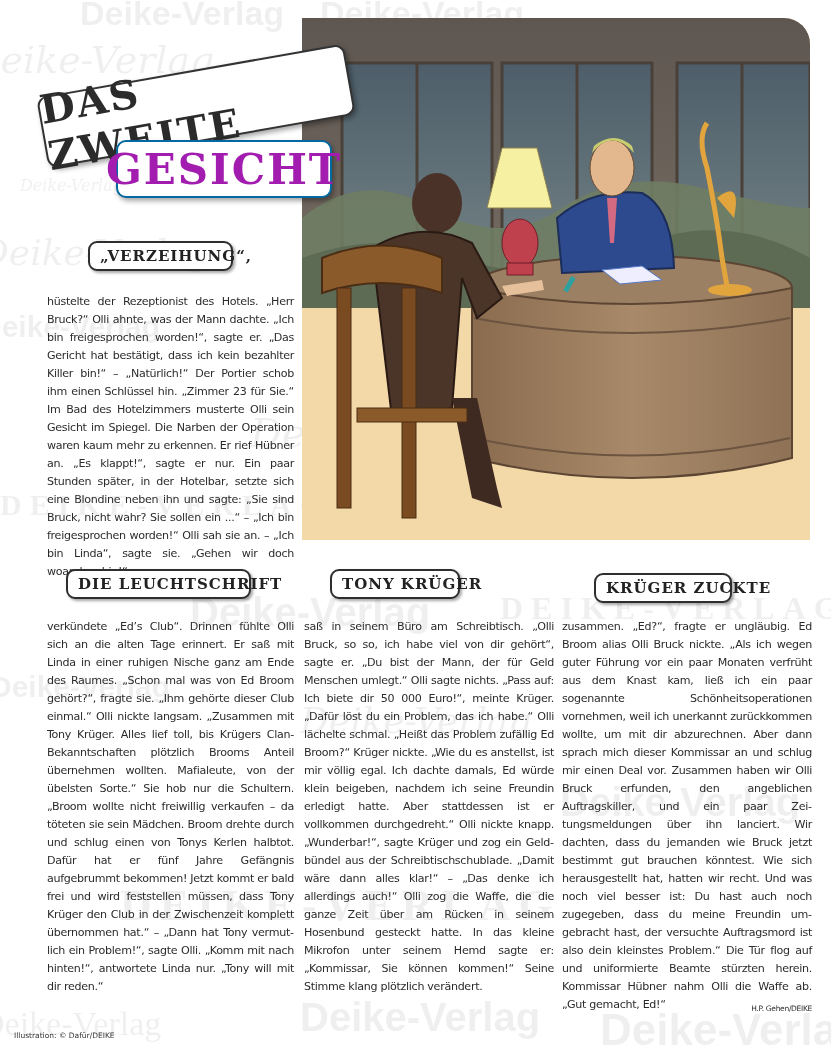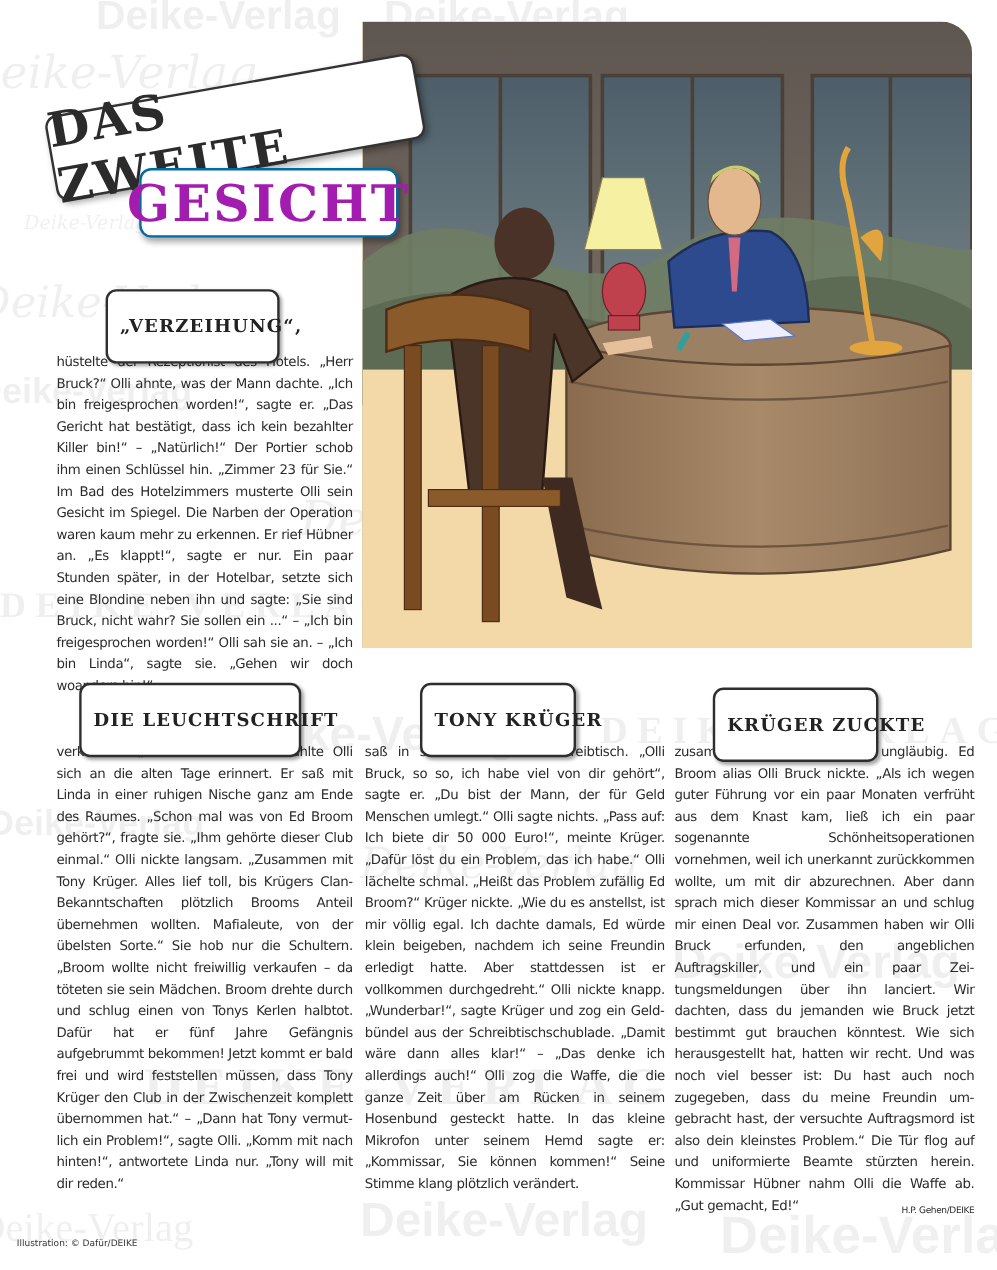--- a/index.html
+++ b/index.html
@@ -15,21 +15,21 @@
   
   .illustration { position: absolute; left: 302px; top: 18px; width: 508px; height: 522px; border-top-right-radius: 26px; overflow: hidden; z-index: 1; background: #f4d9a8; }
   .illustration svg { display: block; width: 100%; height: 100%; }
 
   
   .title-badge { position: absolute; z-index: 3; background: #fff; border-radius: 10px; box-shadow: 2px 3px 5px rgba(0,0,0,0.35); display: flex; align-items: center; justify-content: center; font-family: "DejaVu Serif", serif; font-weight: 900; letter-spacing: 2px; }
   .title-1 { left: 40px; top: 70px; width: 312px; height: 72px; transform: rotate(-10deg); border: 2px solid #333; color: #2b2b2b; font-size: 40px; }
   .title-2 { left: 116px; top: 140px; width: 216px; height: 58px; border: 2px solid #0369a1; color: #a21caf; font-size: 42px; }
 
   
-  .heading { position: absolute; z-index: 3; background: #fff; border: 2px solid #2e2e2e; border-radius: 9px; box-shadow: 2px 2px 3px rgba(0,0,0,0.35); font-family: "DejaVu Serif", serif; font-weight: 900; font-size: 15px; letter-spacing: 1px; color: #222; padding: 20px 10px; text-align: center; white-space: nowrap; }
+  .heading { position: absolute; z-index: 3; background: #fff; border: 2px solid #2e2e2e; border-radius: 9px; box-shadow: 2px 2px 3px rgba(0,0,0,0.35); font-family: "DejaVu Serif", serif; font-weight: 900; font-size: 15px; letter-spacing: 1px; color: #222; padding: 4px 10px; text-align: center; white-space: nowrap; }
 
   
   .col { position: absolute; z-index: 2; font-family: "DejaVu Sans", sans-serif; font-size: 11.1px; line-height: 18px; text-align: justify; hyphens: manual; color: #2b2b2b; letter-spacing: -0.3px; margin-top: 12px; }
   .credit { position: absolute; z-index: 2; font-size: 7.5px; color: #333; font-family: "DejaVu Sans", sans-serif; }
   .author { font-size: 7.5px; float: right; margin-top: 4px; }
 </style>
 </head>
 <body>
 
 <div>
@@ -121,21 +121,21 @@
 
 <div class="title-badge title-1">DAS ZWEITE</div>
 <div class="title-badge title-2">GESICHT</div>
 
 <div class="heading" style="left:88px;top:241px;width:145px;">„VERZEIHUNG“,</div>
 <div class="col" style="left:47px;top:281px;width:247px;">hüstelte der Rezeptionist des Hotels. „Herr Bruck?“ Olli ahnte, was der Mann dachte. „Ich bin freigesprochen worden!“, sagte er. „Das Gericht hat bestätigt, dass ich kein be­zahlter Killer bin!“ – „Natürlich!“ Der Portier schob ihm einen Schlüssel hin. „Zimmer 23 für Sie.“ Im Bad des Hotelzimmers muster­te Olli sein Gesicht im Spiegel. Die Narben der Operation waren kaum mehr zu erken­nen. Er rief Hübner an. „Es klappt!“, sagte er nur. Ein paar Stunden später, in der Hotel­bar, setzte sich eine Blondine neben ihn und sagte: „Sie sind Bruck, nicht wahr? Sie sollen ein ...“ – „Ich bin freigesprochen wor­den!“ Olli sah sie an. – „Ich bin Linda“, sag­te sie. „Gehen wir doch woanders hin!“</div>
 
 <div class="heading" style="left:66px;top:569px;width:185px;">DIE LEUCHTSCHRIFT</div>
 <div class="col" style="left:47px;top:606px;width:247px;">verkündete „Ed’s Club“. Drinnen fühlte Olli sich an die alten Tage erinnert. Er saß mit Linda in einer ruhigen Nische ganz am Ende des Raumes. „Schon mal was von Ed Broom gehört?“, fragte sie. „Ihm gehörte dieser Club einmal.“ Olli nickte langsam. „Zusammen mit Tony Krüger. Alles lief toll, bis Krügers Clan-Bekanntschaften plötzlich Brooms Anteil übernehmen wollten. Ma­fialeute, von der übelsten Sorte.“ Sie hob nur die Schultern. „Broom wollte nicht frei­willig verkaufen – da töteten sie sein Mäd­chen. Broom drehte durch und schlug ei­nen von Tonys Kerlen halbtot. Dafür hat er fünf Jahre Gefängnis aufgebrummt be­kommen! Jetzt kommt er bald frei und wird feststellen müssen, dass Tony Krüger den Club in der Zwischenzeit komplett über­nommen hat.“ – „Dann hat Tony vermut­lich ein Problem!“, sagte Olli. „Komm mit nach hinten!“, antwortete Linda nur. „Tony will mit dir reden.“</div>
 
-<div class="heading" style="left:350px;top:569px;width:130px;">TONY KRÜGER</div>
+<div class="heading" style="left:330px;top:569px;width:130px;">TONY KRÜGER</div>
 <div class="col" style="left:304px;top:606px;width:250px;">saß in seinem Büro am Schreibtisch. „Olli Bruck, so so, ich habe viel von dir gehört“, sagte er. „Du bist der Mann, der für Geld Menschen umlegt.“ Olli sagte nichts. „Pass auf: Ich biete dir 50 000 Euro!“, meinte Krü­ger. „Dafür löst du ein Problem, das ich habe.“ Olli lächelte schmal. „Heißt das Pro­blem zufällig Ed Broom?“ Krüger nickte. „Wie du es anstellst, ist mir völlig egal. Ich dachte damals, Ed würde klein beigeben, nachdem ich seine Freundin erledigt hat­te. Aber stattdessen ist er vollkommen durchgedreht.“ Olli nickte knapp. „Wun­derbar!“, sagte Krüger und zog ein Geld­bündel aus der Schreibtischschublade. „Damit wäre dann alles klar!“ – „Das denke ich allerdings auch!“ Olli zog die Waffe, die die ganze Zeit über am Rücken in seinem Hosenbund gesteckt hatte. In das kleine Mikrofon unter seinem Hemd sagte er: „Kommissar, Sie können kommen!“ Seine Stimme klang plötzlich verändert.</div>
 
 <div class="heading" style="left:594px;top:573px;width:138px;">KRÜGER ZUCKTE</div>
 <div class="col" style="left:562px;top:606px;width:250px;">
   <span>zusammen. „Ed?“, fragte er ungläubig. Ed Broom alias Olli Bruck nickte. „Als ich we­gen guter Führung vor ein paar Monaten verfrüht aus dem Knast kam, ließ ich ein paar sogenannte Schönheitsoperationen vornehmen, weil ich unerkannt zurück­kommen wollte, um mit dir abzurechnen. Aber dann sprach mich dieser Kommissar an und schlug mir einen Deal vor. Zusam­men haben wir Olli Bruck erfunden, den an­geblichen Auftragskiller, und ein paar Zei­tungsmeldungen über ihn lanciert. Wir dachten, dass du jemanden wie Bruck jetzt bestimmt gut brauchen könntest. Wie sich herausgestellt hat, hatten wir recht. Und was noch viel besser ist: Du hast auch noch zugegeben, dass du meine Freundin um­gebracht hast, der versuchte Auftragsmord ist also dein kleinstes Problem.“ Die Tür flog auf und uniformierte Beamte stürzten he­rein. Kommissar Hübner nahm Olli die Waf­fe ab. „Gut gemacht, Ed!“</span>
   <span class="author">H.P. Gehen/DEIKE</span>
 </div>
 
 <div class="credit" style="left:14px;top:1031px;">Illustration: © Dafür/DEIKE</div>
 

